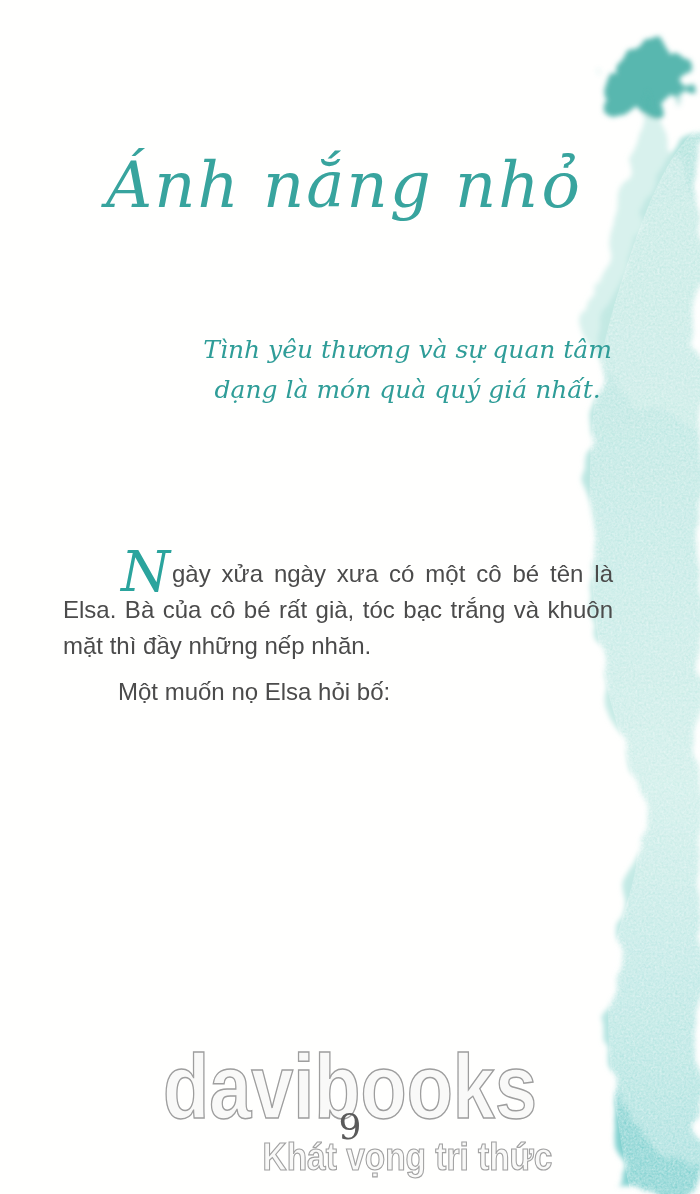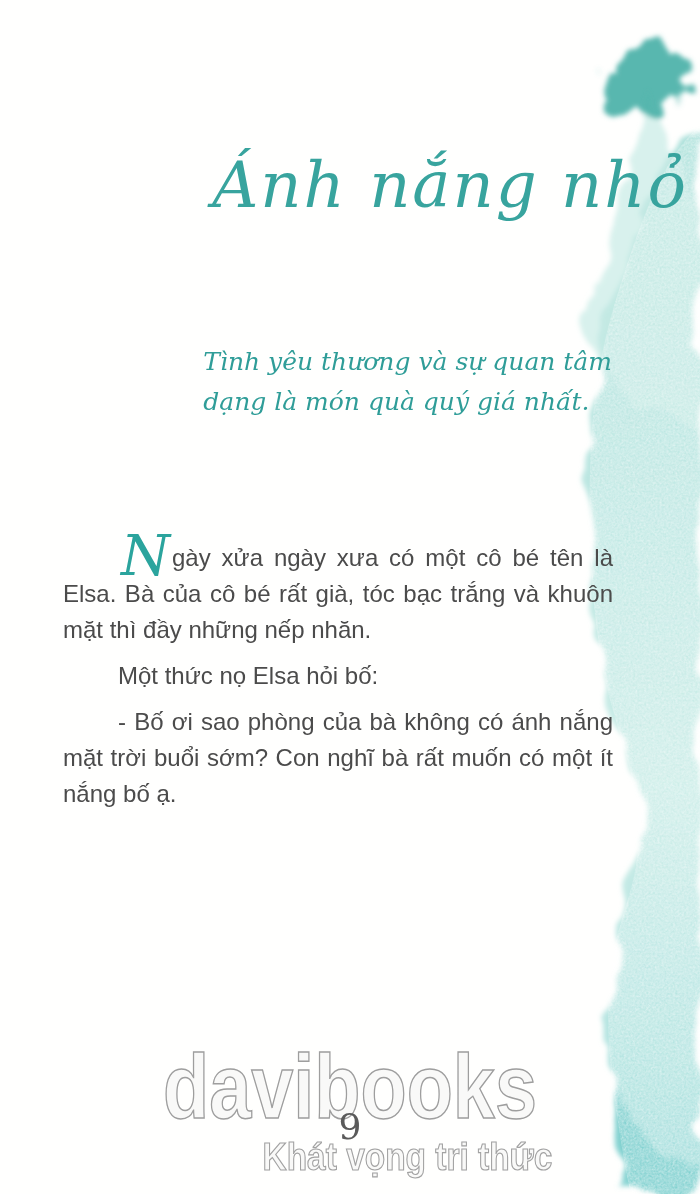--- a/index.html
+++ b/index.html
@@ -17,44 +17,44 @@
     top: 0; left: 0;
     pointer-events: none;
   }
 
   .title {
     position: absolute;
     top: 148px;
     left: 0;
     width: 688px;
     margin: 0;
-    text-align: right;
+    text-align: center;
     font-family: "DejaVu Serif", serif;
     font-style: italic;
     font-weight: normal;
     font-size: 64px;
     letter-spacing: 2px;
     color: #38a49e;
   }
 
   .epigraph {
     position: absolute;
-    top: 342px;
+    top: 330px;
     right: 88px;
-    text-align: left;
+    text-align: center;
     font-family: "DejaVu Serif", serif;
     font-style: italic;
     font-size: 25px;
     line-height: 40px;
     color: #2f9d98;
   }
 
   .body-text {
     position: absolute;
-    top: 540px;
+    top: 556px;
     left: 63px;
     width: 550px;
     font-size: 24px;
     line-height: 36px;
     color: #4b4b4b;
     text-align: justify;
   }
   .para { margin: 0 0 10px 0; text-indent: 55px; }
   .para.first { text-indent: 0; }
   .dropcap {
@@ -158,22 +158,21 @@
 
   <h1 class="title">Ánh nắng nhỏ</h1>
 
   <div class="epigraph">
     <div>Tình yêu thương và sự quan tâm</div>
     <div>dạng là món quà quý giá nhất.</div>
   </div>
 
   <div class="body-text">
     <p class="para first"><span class="dropcap">N</span><span>gày xửa ngày xưa có một cô bé tên là Elsa. Bà của cô bé rất già, tóc bạc trắng và khuôn mặt thì đầy những nếp nhăn.</span></p>
-    <p class="para">Một thức nọ Elsa hỏi bố:</p>
-    <p class="para">- Bố ơi sao phòng của bà không có ánh nắng mặt trời buổi sớm? Con nghĩ bà rất muốn có một ít nắng bố ạ.</p>
+    <p class="para">Một muốn nọ Elsa hỏi bố:</p>
   </div>
 
   <div class="wm-brand">davibooks</div>
   <div class="wm-slogan">Khát vọng tri thức</div>
 
   <div class="page-number">9</div>
 
 </div>
 
 </body></html>

